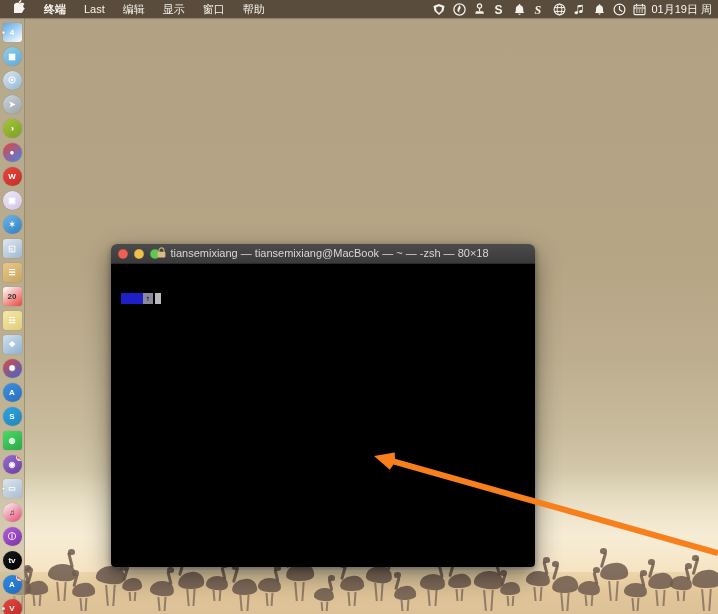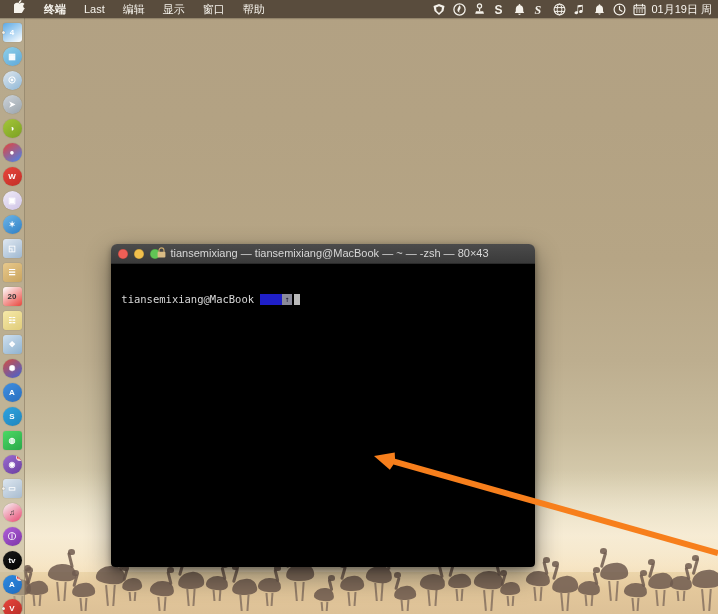--- a/index.html
+++ b/index.html
@@ -590,26 +590,25 @@
   <div id="titlebar">
     <div class="light red"></div>
     <div class="light yellow"></div>
     <div class="light green"></div>
     <div id="title-text">
       <span id="title-lock">
         <svg width="9" height="11" viewBox="0 0 9 11">
             <path d="M2 5V3.4A2.5 2.5 0 0 1 7 3.4V5" fill="none" stroke="#c9a86a" stroke-width="1.1"></path>
             <rect x=".6" y="4.8" width="7.8" height="5.6" rx="1" fill="#d9bc85"></rect>
           </svg>
-      </span><span id="title-label">tiansemixiang — tiansemixiang@MacBook — ~ — -zsh — 80×43</span>
+      </span><span id="title-label">tiansemixiang — tiansemixiang@MacBook — ~ — -zsh — 80×18</span>
     </div>
   </div>
   <div id="term-body">
     <div class="prompt-line">
-      <span> tiansemixiang@MacBook</span>
       <span class="sel-blue"></span>
       <span class="sel-box">↑</span>
       <span class="cursor"></span>
     </div>
   </div>
 </div>
 
 <svg id="arrow-layer" viewBox="0 0 718 614">
   <g>
     <line id="arrow-line" x1="718" y1="553" x2="394.2118367582145" y2="461.69926792310116" stroke="#f77f1c" stroke-width="6" stroke-linecap="butt"></line>

